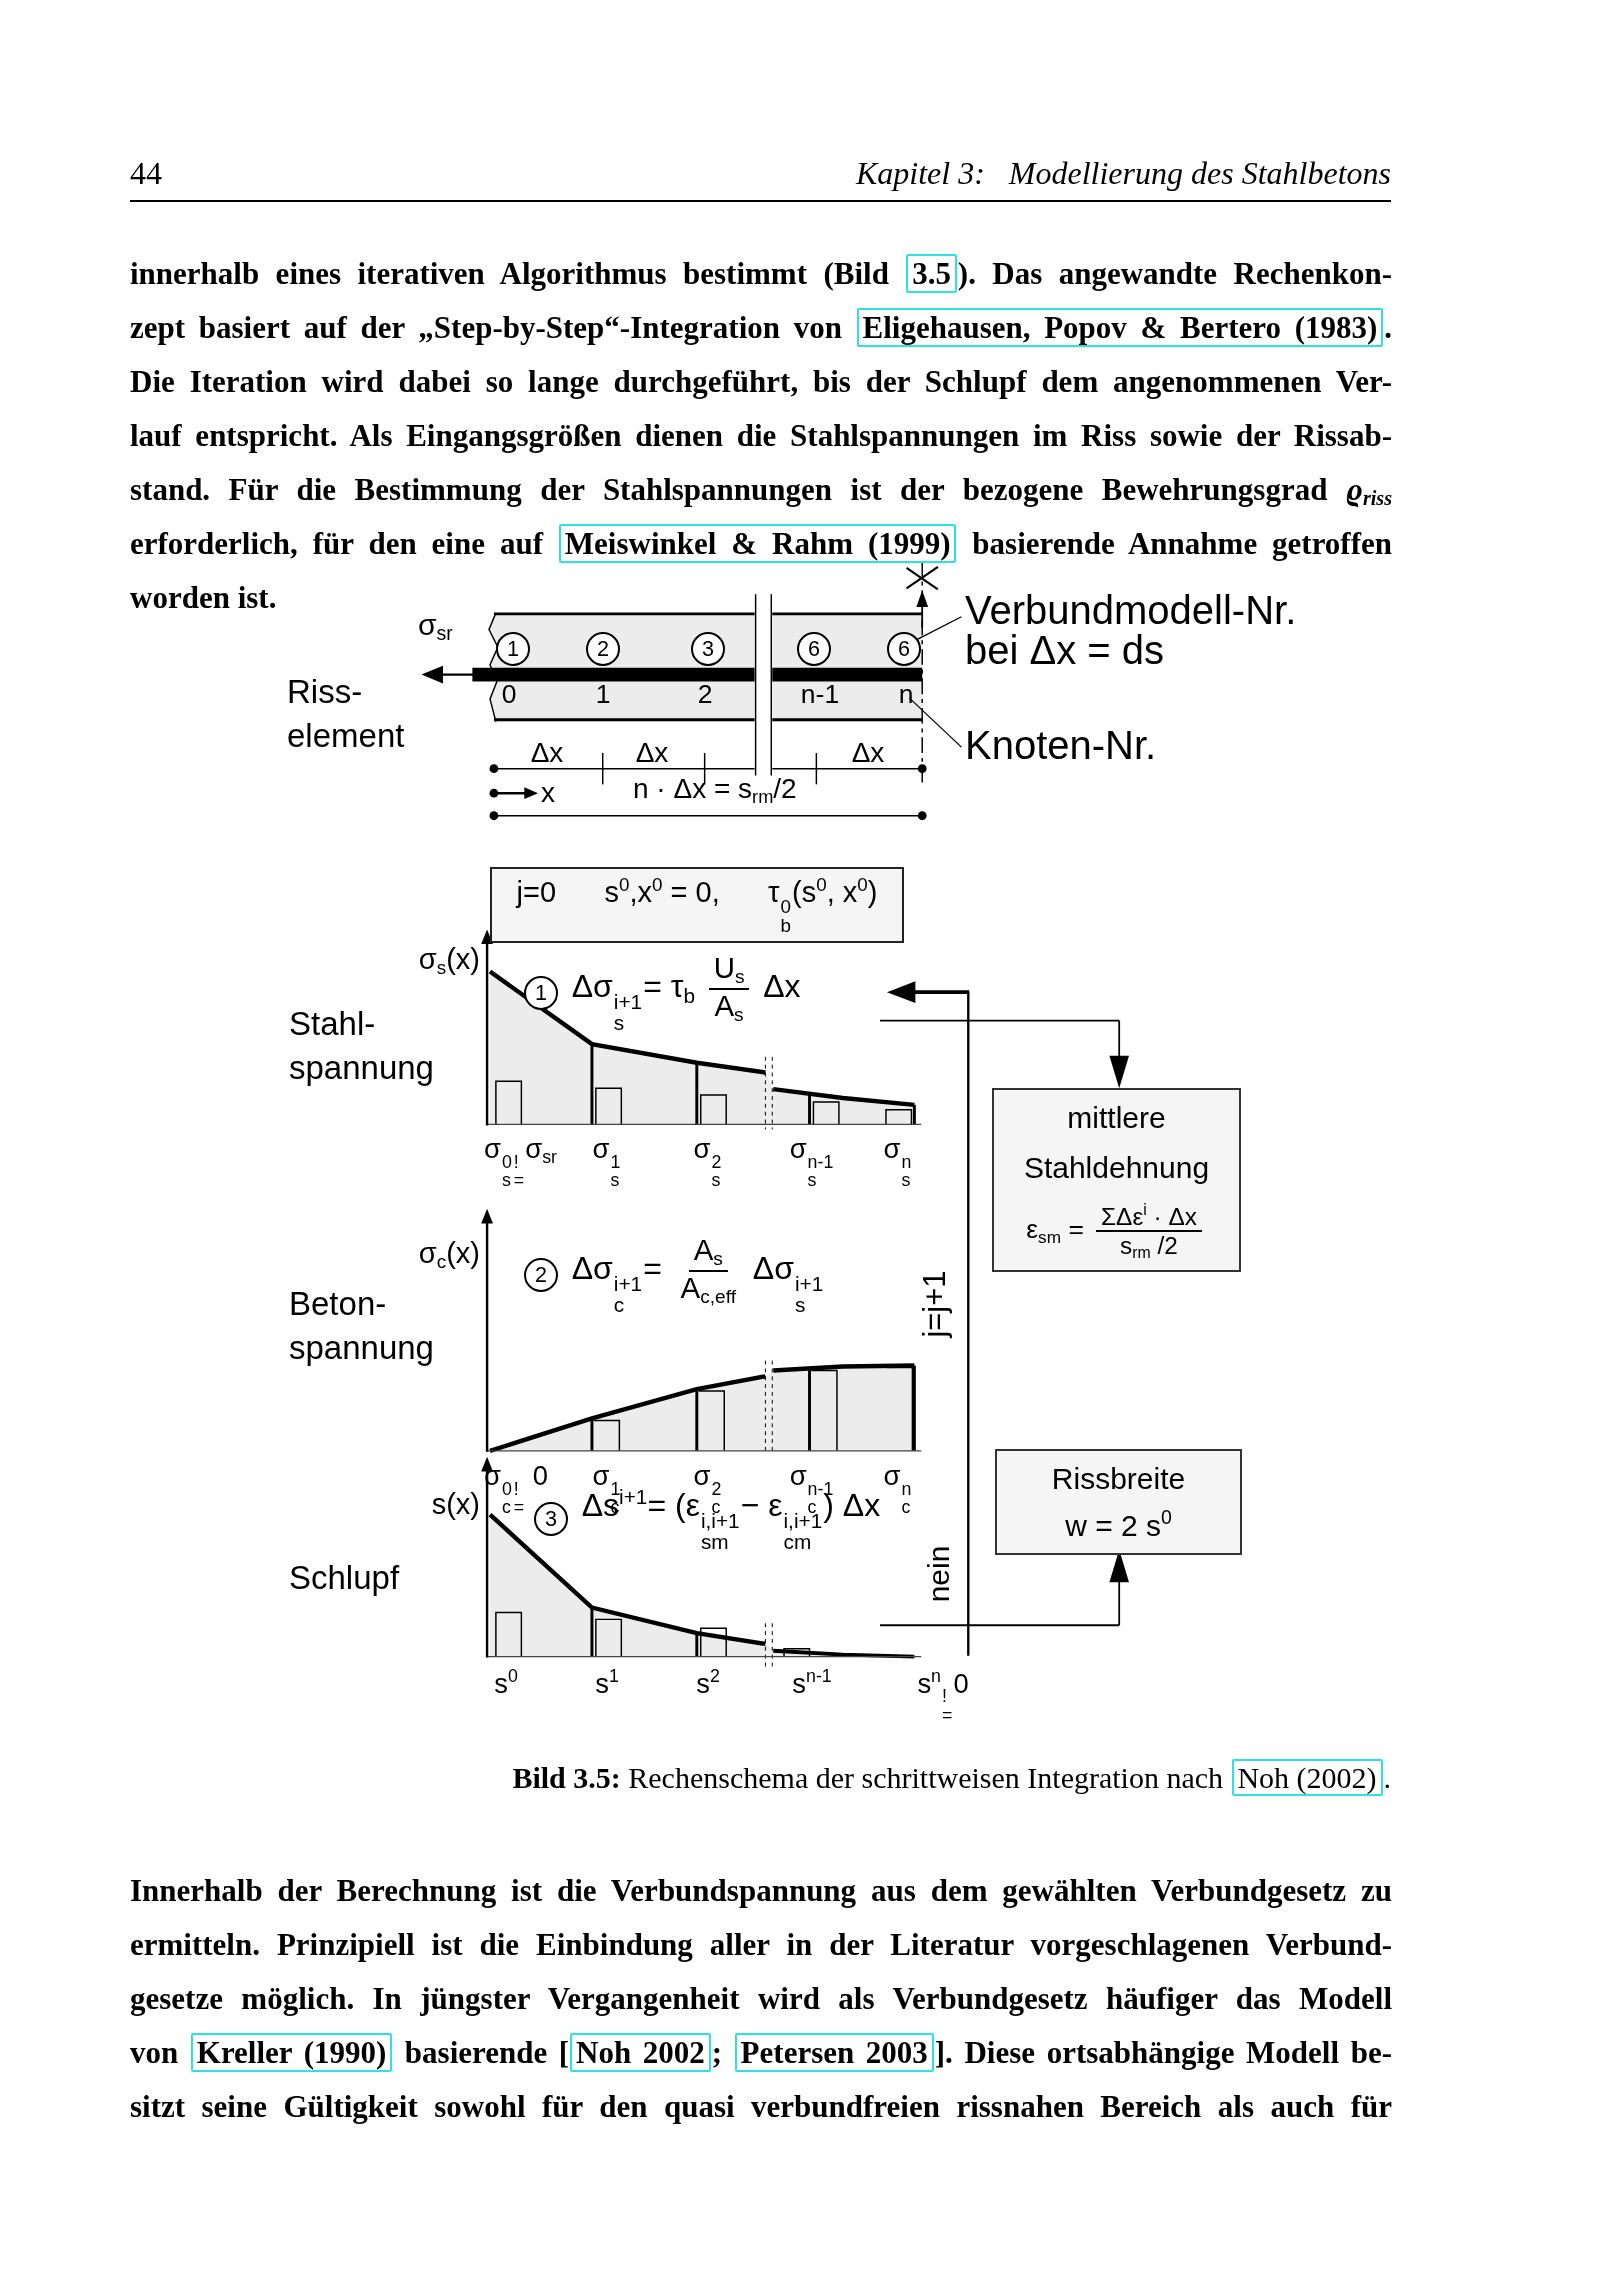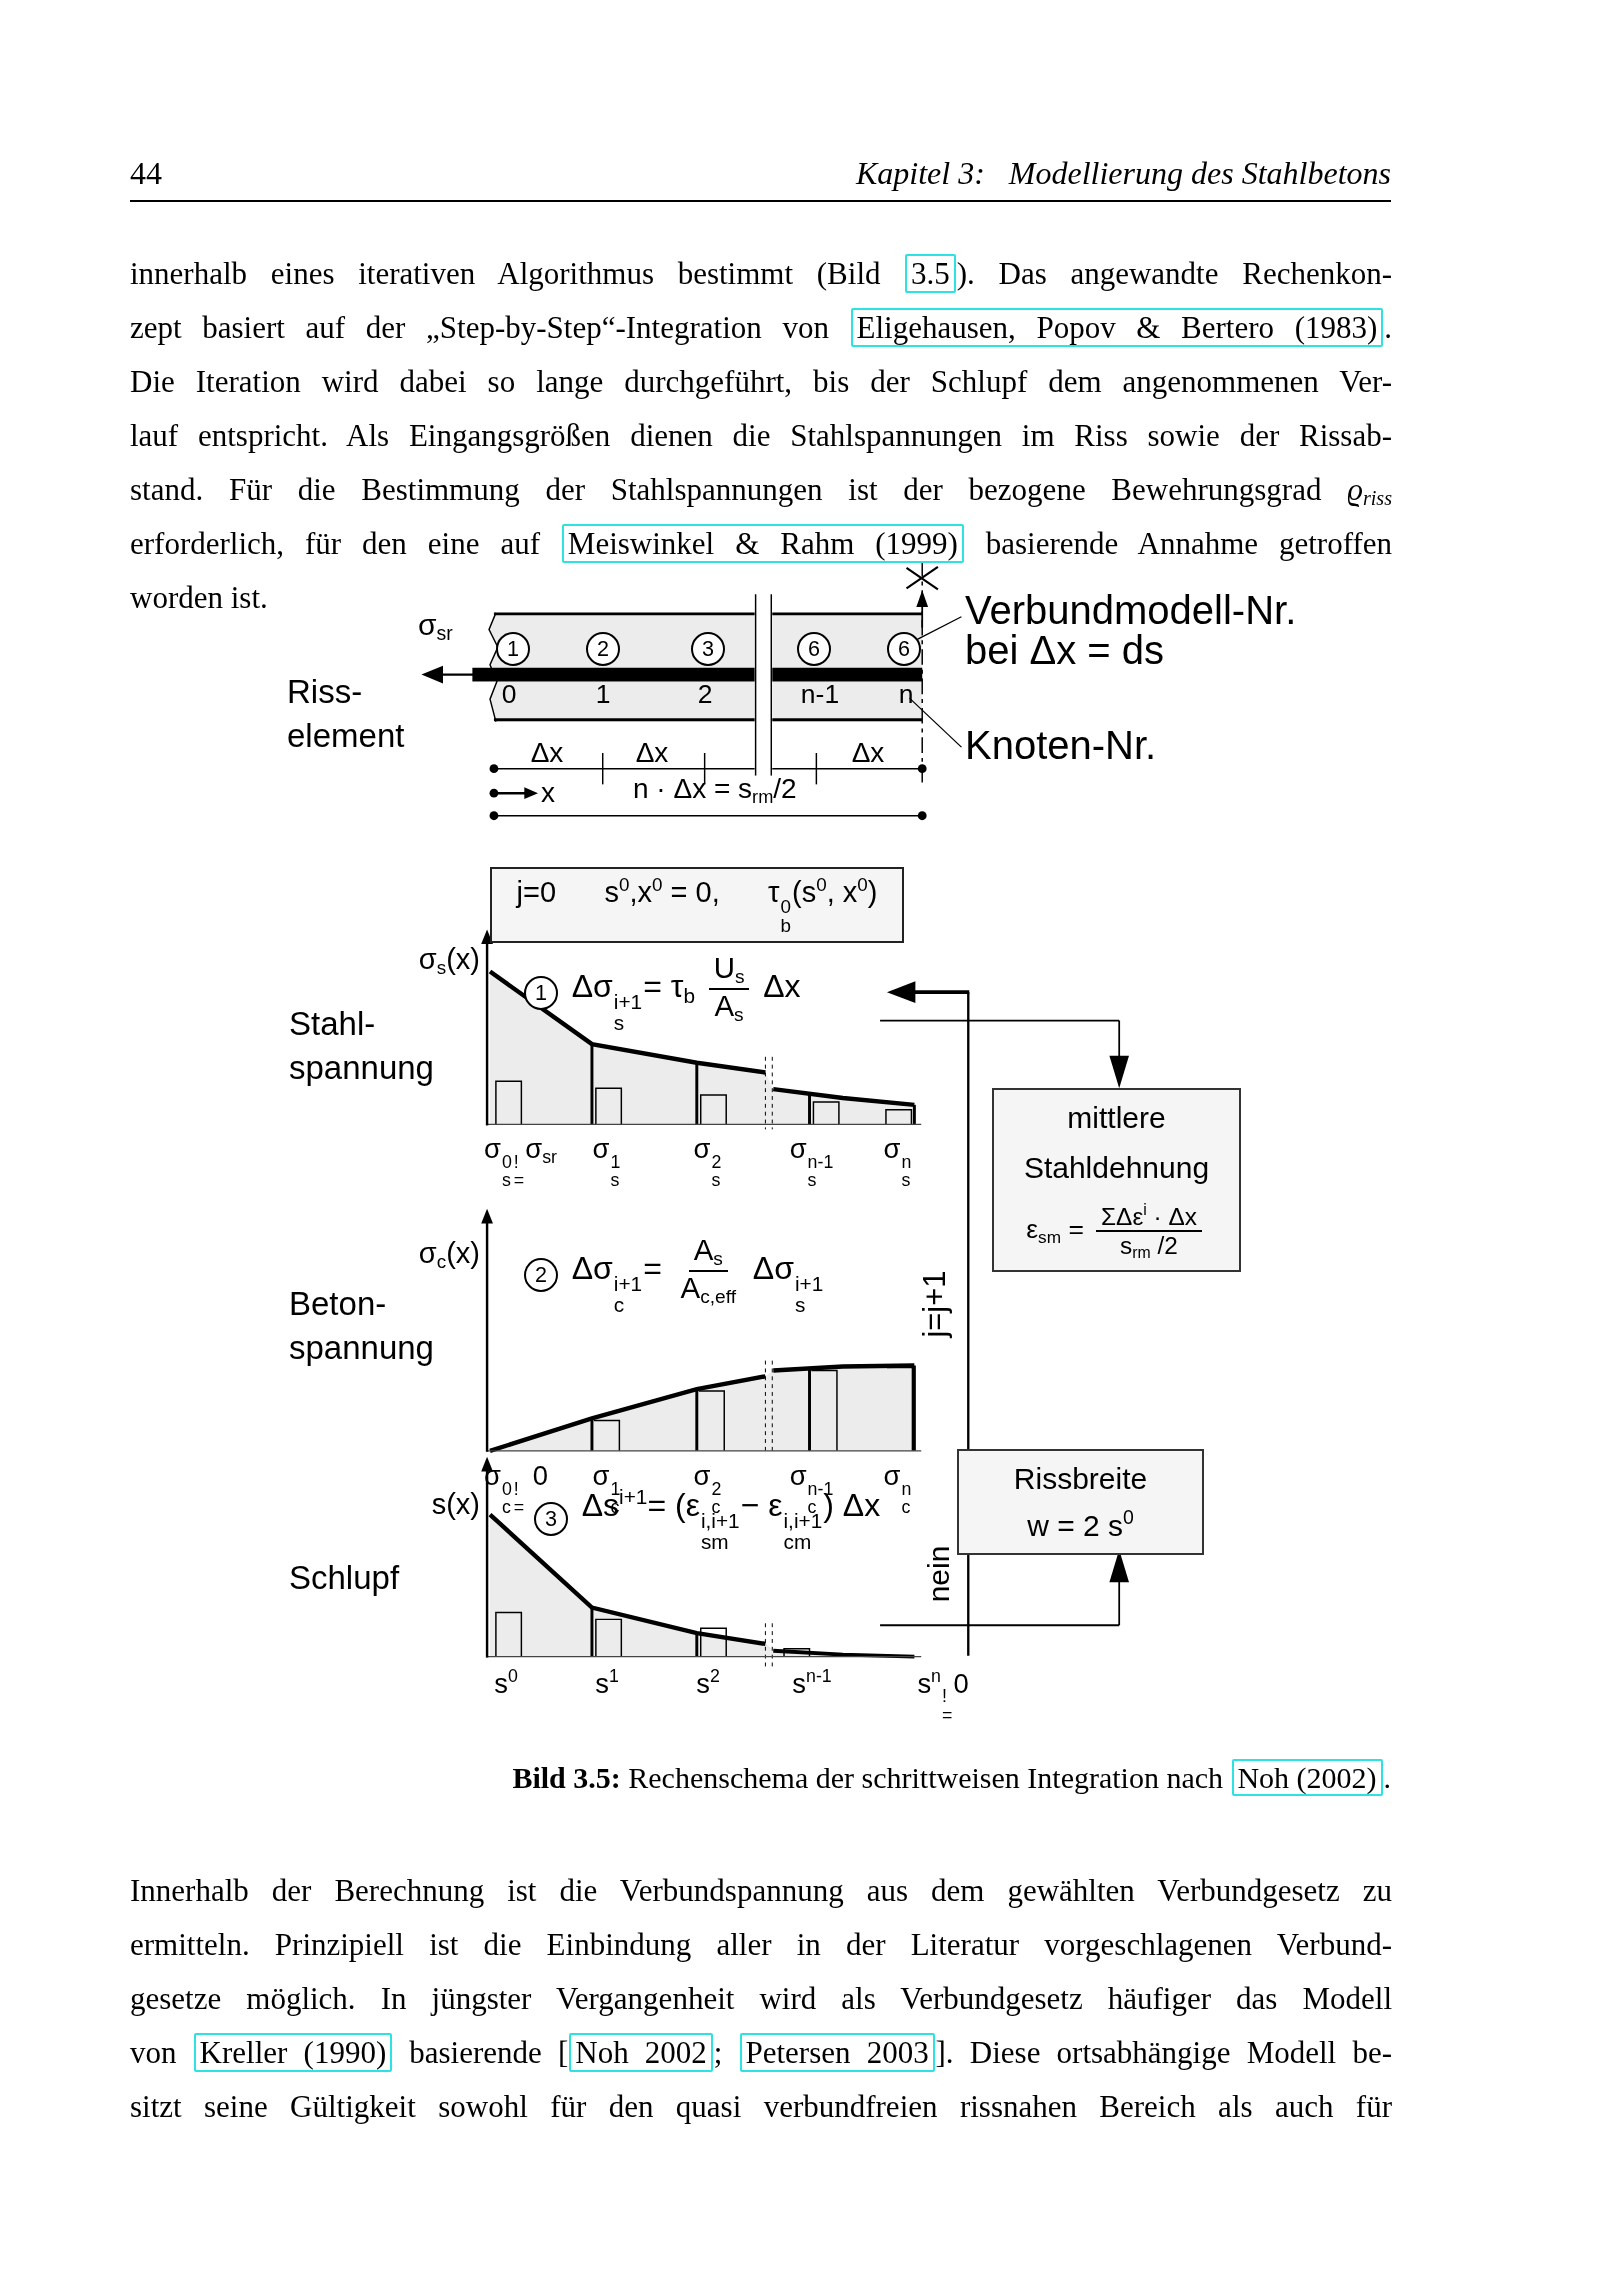--- a/index.html
+++ b/index.html
@@ -5,21 +5,21 @@
   html,body{margin:0;padding:0;background:#888;}
   .page{position:relative;width:1620px;height:2293px;background:#ffffff;overflow:hidden;
         font-family:"Liberation Serif","DejaVu Serif",serif;color:#000;}
   
   .pagenum{position:absolute;left:130px;top:155px;font-size:32px;}
   .chaphead{position:absolute;left:130px;top:155px;width:1261px;text-align:right;
             font-style:italic;font-size:32px;white-space:pre;}
   .headrule{position:absolute;left:130px;top:200px;width:1261px;border-top:2px solid #000;}
   
   .para{position:absolute;left:130px;width:1262px;font-size:31px;}
-  .pline{height:54px;line-height:54px;text-align:justify;text-align-last:justify;white-space:normal;}
+  .pline{height:54px;line-height:54px;text-align:justify;text-align-last:justify;white-space:normal;font-weight:bold;}
   .pline.last{text-align-last:left;}
   .link{border:2.9px solid #2ee2e2;border-radius:2px;padding:0px 3.9px;margin:0 1px;}
   .bold{font-weight:bold;}
   .ital{font-style:italic;}
   .tsub{font-size:65%;vertical-align:-0.25em;font-style:italic;}
   .caption{position:absolute;left:130px;top:1761px;width:1261px;text-align:right;font-size:30px;}
   
   .fig{font-family:"Liberation Sans","DejaVu Sans",sans-serif;}
   .fig .lab{position:absolute;font-size:33px;line-height:44px;white-space:pre;}
   .fig .small{font-size:40px;line-height:40px;}
@@ -232,21 +232,21 @@
     <div class="tick fml" style="left:607px;top:1666px;"><span class="nrm">s</span><span class="supr">1</span></div>
     <div class="tick fml" style="left:708px;top:1666px;"><span class="nrm">s</span><span class="supr">2</span></div>
     <div class="tick fml" style="left:812px;top:1666px;"><span class="nrm">s</span><span class="supr">n-1</span></div>
     <div class="tick fml" style="left:898px;top:1666px;margin-left:45px;"><span class="nrm">s</span><span class="supr">n</span><span class="stk"><span>!</span><span>=</span></span><span class="nrm">0</span></div>
 
     <div class="fbox2" style="left:992px;top:1088px;width:245px;height:180px;gap:11px;">
       <span>mittlere</span>
       <span>Stahldehnung</span>
       <span class="fml" style="font-size:26.5px;margin-top:3.9px;"><span class="nrm">ε</span><span class="subr">sm</span><span class="nrm"> = </span><span class="frac"><span class="num"><span class="nrm">ΣΔε</span><span class="supr">i</span><span class="nrm"> · Δx</span></span><span class="den"><span class="nrm">s</span><span class="subr">rm</span><span class="nrm"> /2</span></span></span></span>
     </div>
-    <div class="fbox2" style="left:957px;top:1449px;width:243px;height:102px;align-items:center;">
+    <div class="fbox2" style="left:995px;top:1449px;width:243px;height:102px;align-items:center;">
       <span>Rissbreite</span>
       <span class="fml" style="font-size:30px;"><span class="nrm">w = 2 s</span><span class="supr">0</span></span>
     </div>
 
     <div class="rot" style="left:935px;top:1304px;">j=j+1</div>
     <div class="rot" style="left:939px;top:1574px;font-size:30px;">nein</div>
   </div>
 
   <div class="caption"><span class="bold">Bild 3.5:</span><span> Rechenschema der schrittweisen Integration nach </span><span class="link">Noh (2002)</span><span>.</span></div>
 

